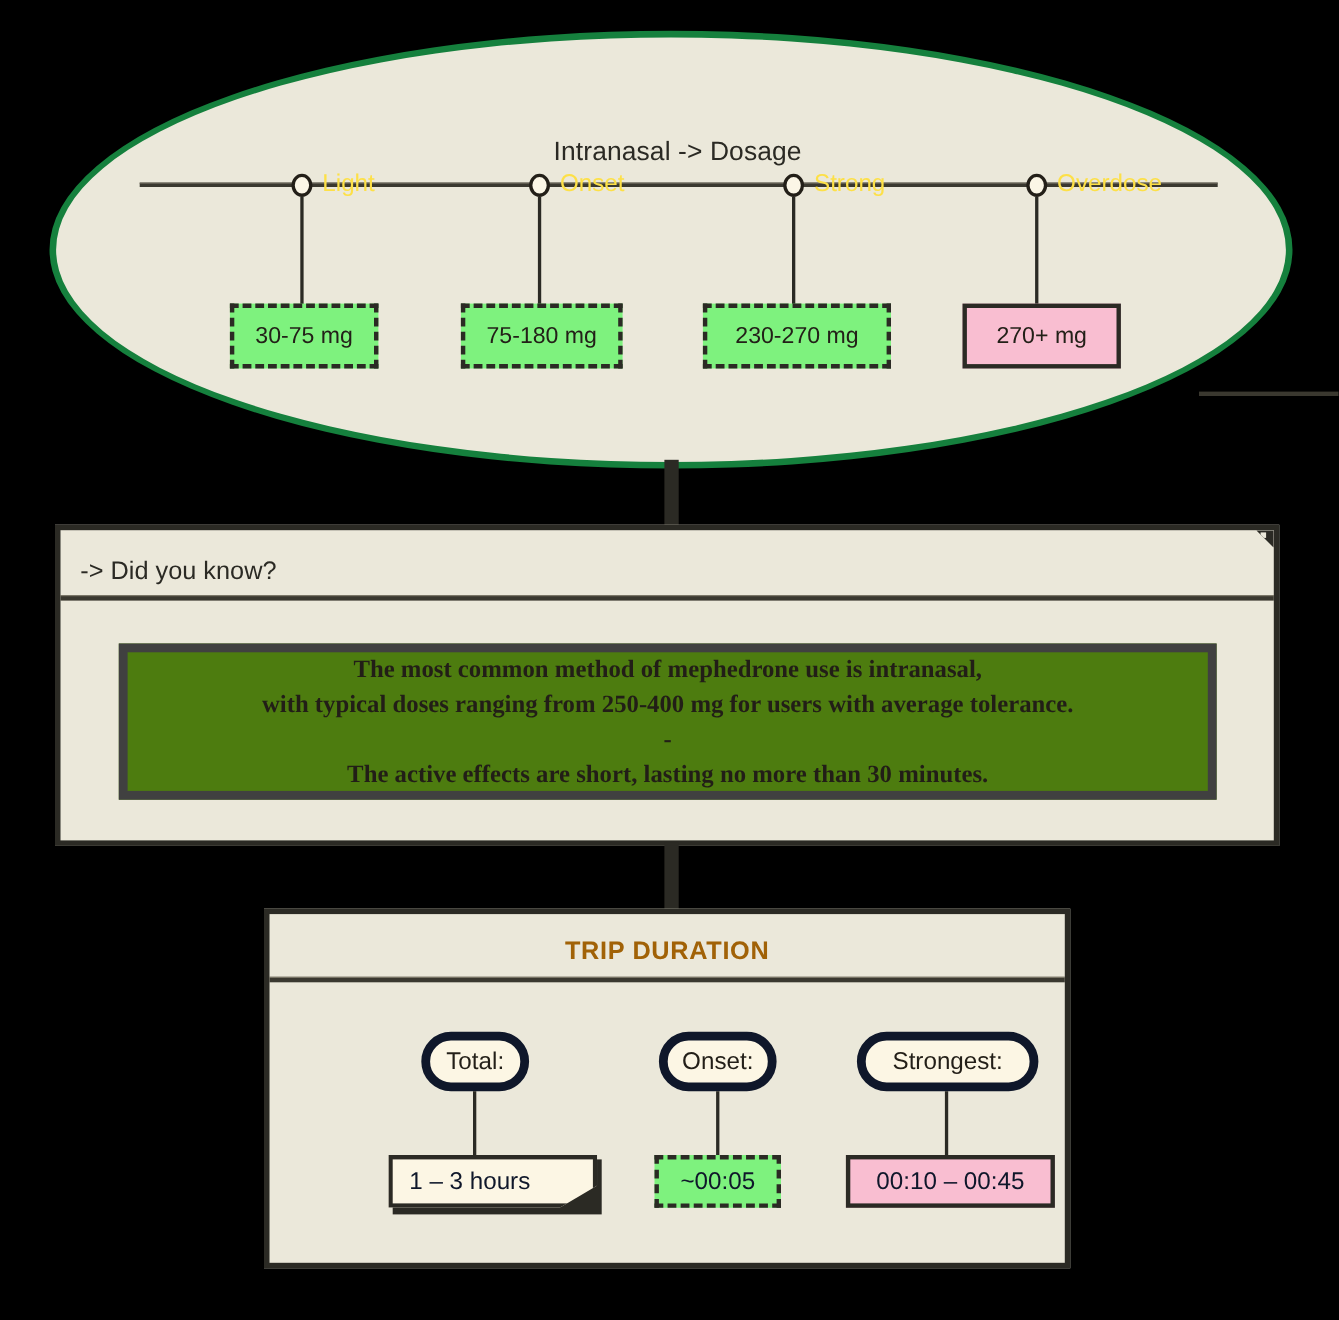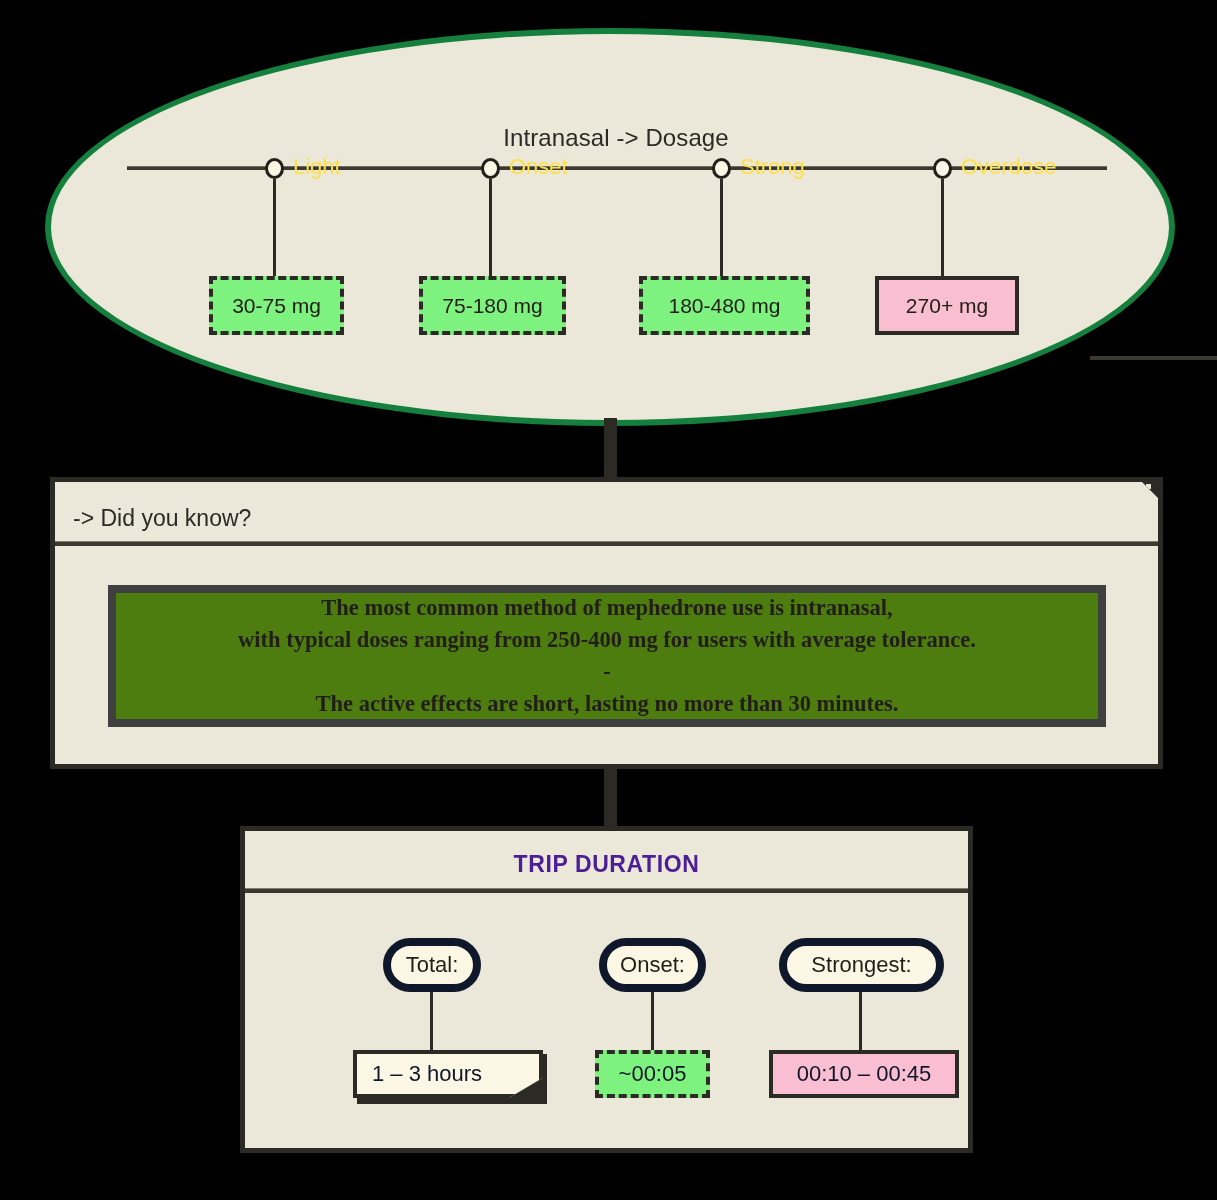--- a/index.html
+++ b/index.html
@@ -209,21 +209,21 @@
   }
   .panel-trip-title {
     position: absolute;
     left: 0;
     top: 20px;
     width: 100%;
     text-align: center;
     font-size: 23px;
     font-weight: bold;
     letter-spacing: 0.6px;
-    color: #4c1d95;
+    color: #a16207;
   }
   .panel-trip-divider {
     position: absolute;
     left: 0;
     top: 57px;
     width: 100%;
     height: 5px;
     background: #3a382f;
     border-top: 1px solid #807c6c;
     box-sizing: border-box;
@@ -306,21 +306,21 @@
     <div class="stem" style="left:8px; top:22px; height:99px;"></div>
     <div class="pill green" style="left:-62px; top:119px; width:147px;">75-180 mg</div>
   </div>
 
   <div class="dose-col" style="left:712px; top:157px;">
     <div class="dose-head">
       <span class="node-circle"></span>
       <span class="dose-label">Strong</span>
     </div>
     <div class="stem" style="left:8px; top:22px; height:99px;"></div>
-    <div class="pill green" style="left:-73px; top:119px; width:171px;">180-480 mg</div>
+    <div class="pill green" style="left:-73px; top:119px; width:171px;">230-270 mg</div>
   </div>
 
   <div class="dose-col" style="left:933px; top:157px;">
     <div class="dose-head">
       <span class="node-circle"></span>
       <span class="dose-label">Overdose</span>
     </div>
     <div class="stem" style="left:8px; top:22px; height:99px;"></div>
     <div class="pill pink" style="left:-58px; top:119px; width:144px;">270+ mg</div>
   </div>

